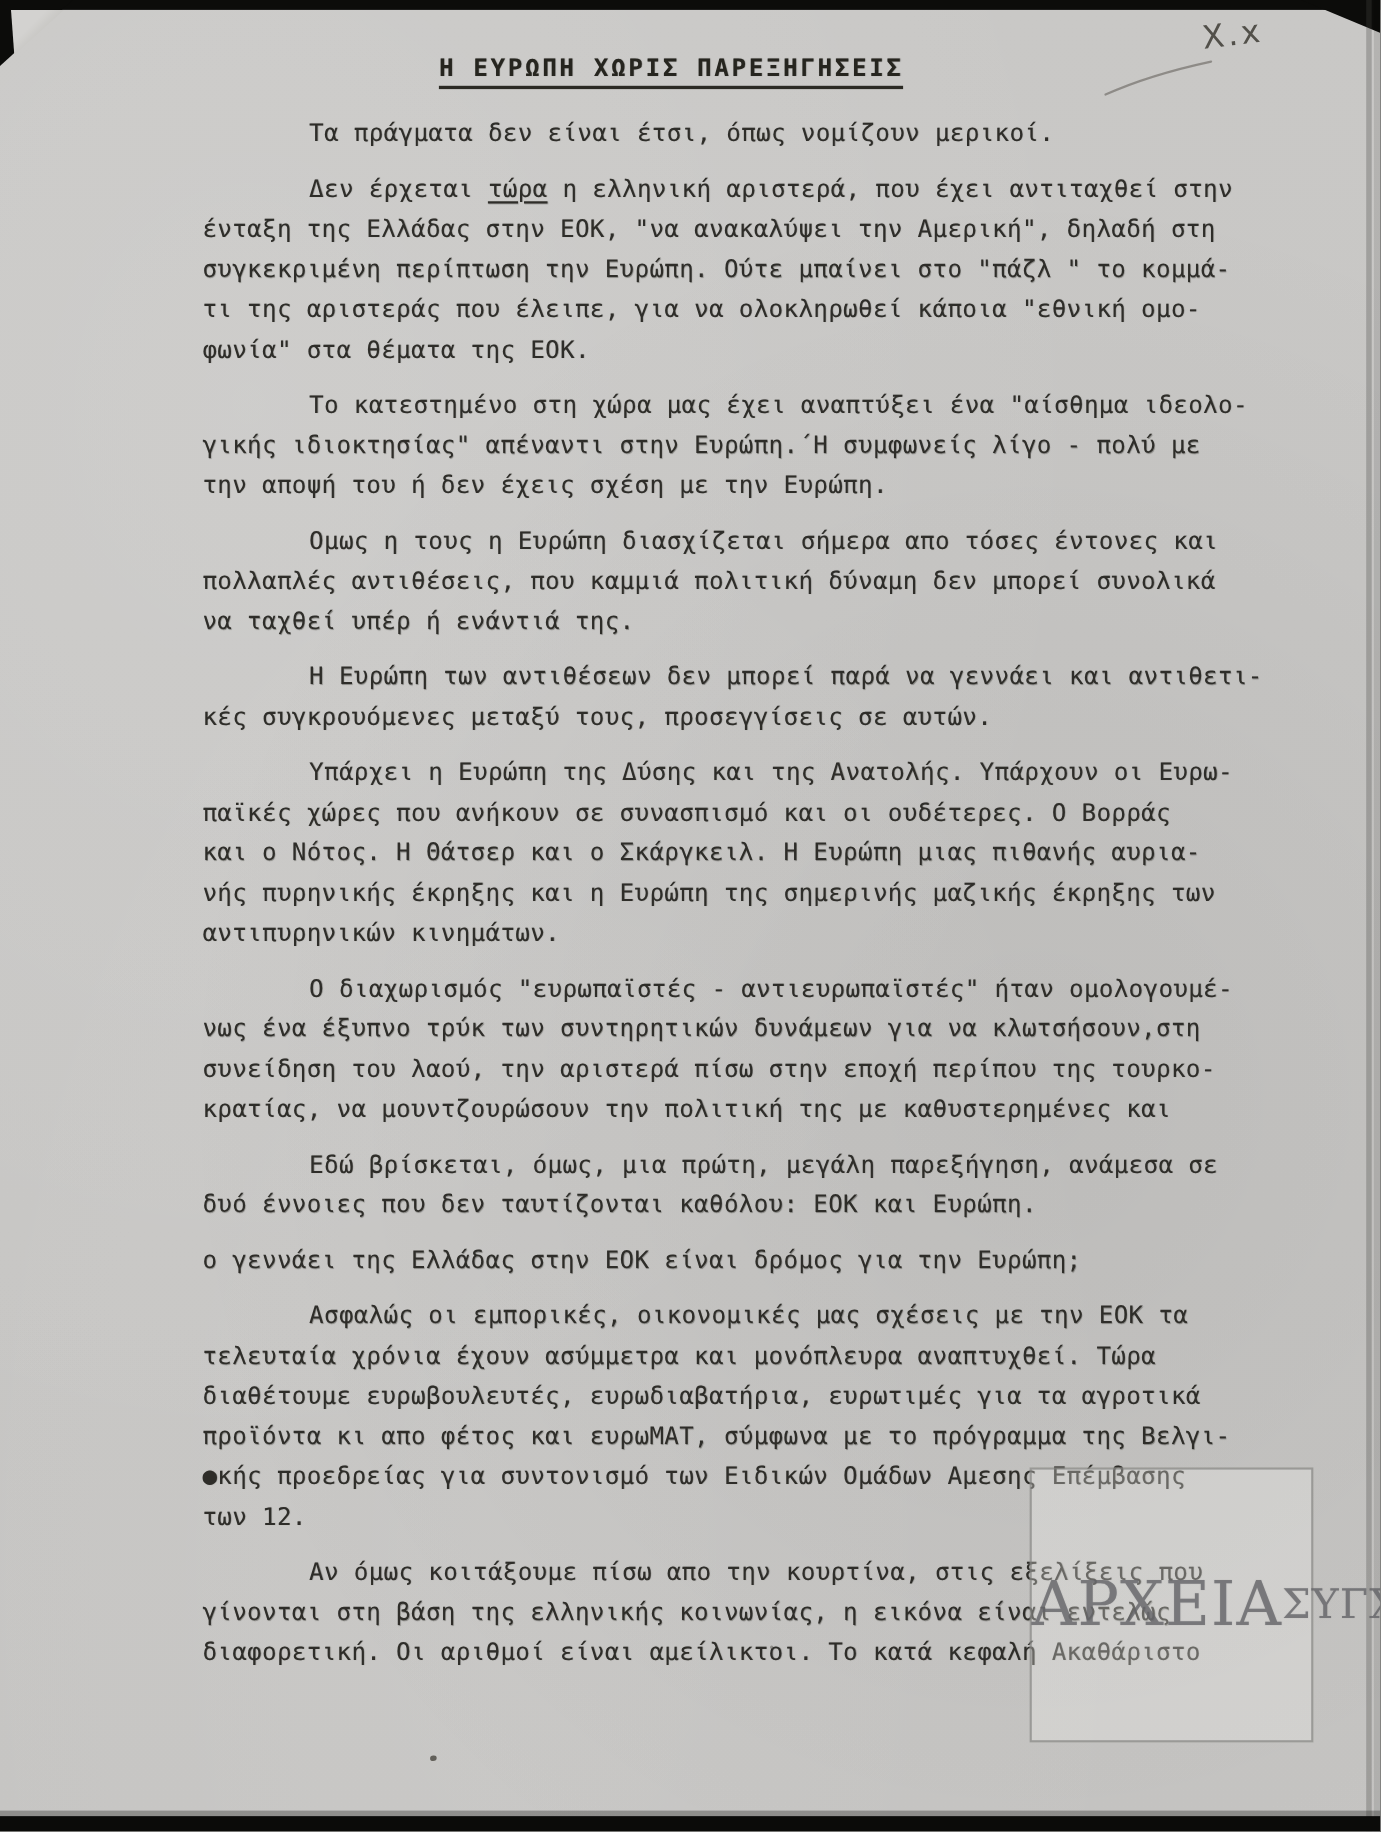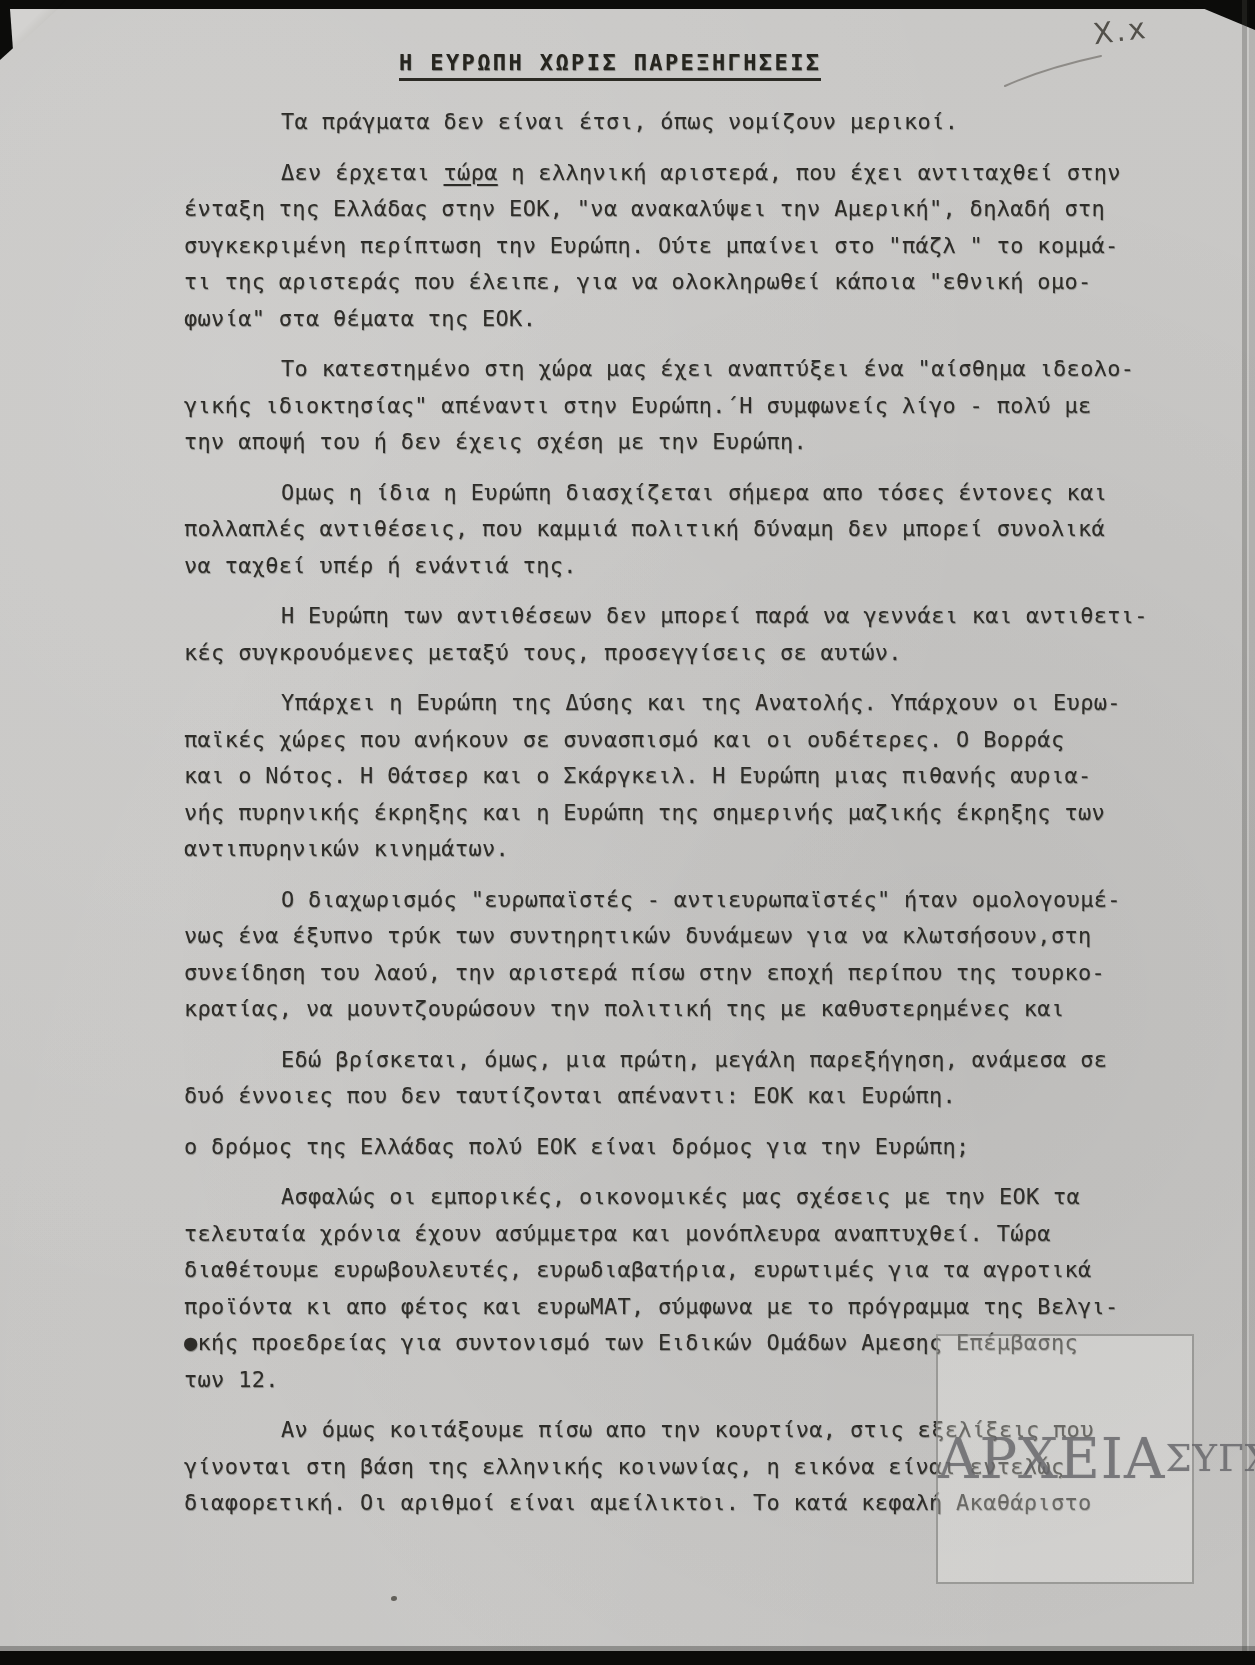--- a/index.html
+++ b/index.html
@@ -89,21 +89,21 @@
         <div class="line"><span>συγκεκριμένη περίπτωση την Ευρώπη. Ούτε μπαίνει στο "πάζλ " το κομμά-</span></div>
         <div class="line"><span>τι της αριστεράς που έλειπε, για να ολοκληρωθεί κάποια "εθνική ομο-</span></div>
         <div class="line"><span>φωνία" στα θέματα της ΕΟΚ.</span></div>
       </div>
       <div class="para">
         <div class="line indent"><span>Το κατεστημένο στη χώρα μας έχει αναπτύξει ένα "αίσθημα ιδεολο-</span></div>
         <div class="line"><span>γικής ιδιοκτησίας" απέναντι στην Ευρώπη.΄Η συμφωνείς λίγο - πολύ με</span></div>
         <div class="line"><span>την αποψή του ή δεν έχεις σχέση με την Ευρώπη.</span></div>
       </div>
       <div class="para">
-        <div class="line indent"><span>Ομως η ίδια η Ευρώπη διασχίζεται σήμερα απο τόσες έντονες και</span></div>
+        <div class="line indent"><span>Ομως η τους η Ευρώπη διασχίζεται σήμερα απο τόσες έντονες και</span></div>
         <div class="line"><span>πολλαπλές αντιθέσεις, που καμμιά πολιτική δύναμη δεν μπορεί συνολικά</span></div>
         <div class="line"><span>να ταχθεί υπέρ ή ενάντιά της.</span></div>
       </div>
       <div class="para">
         <div class="line indent"><span>Η Ευρώπη των αντιθέσεων δεν μπορεί παρά να γεννάει και αντιθετι-</span></div>
         <div class="line"><span>κές συγκρουόμενες μεταξύ τους, προσεγγίσεις σε αυτών.</span></div>
       </div>
       <div class="para">
         <div class="line indent"><span>Υπάρχει η Ευρώπη της Δύσης και της Ανατολής. Υπάρχουν οι Ευρω-</span></div>
         <div class="line"><span>παϊκές χώρες που ανήκουν σε συνασπισμό και οι ουδέτερες. Ο Βορράς</span></div>
@@ -112,24 +112,24 @@
         <div class="line"><span>αντιπυρηνικών κινημάτων.</span></div>
       </div>
       <div class="para">
         <div class="line indent"><span>Ο διαχωρισμός "ευρωπαϊστές - αντιευρωπαϊστές" ήταν ομολογουμέ-</span></div>
         <div class="line"><span>νως ένα έξυπνο τρύκ των συντηρητικών δυνάμεων για να κλωτσήσουν,στη</span></div>
         <div class="line"><span>συνείδηση του λαού, την αριστερά πίσω στην εποχή περίπου της τουρκο-</span></div>
         <div class="line"><span>κρατίας, να μουντζουρώσουν την πολιτική της με καθυστερημένες και</span></div>
       </div>
       <div class="para">
         <div class="line indent"><span>Εδώ βρίσκεται, όμως, μια πρώτη, μεγάλη παρεξήγηση, ανάμεσα σε</span></div>
-        <div class="line"><span>δυό έννοιες που δεν ταυτίζονται απέναντι: ΕΟΚ και Ευρώπη.</span></div>
+        <div class="line"><span>δυό έννοιες που δεν ταυτίζονται καθόλου: ΕΟΚ και Ευρώπη.</span></div>
       </div>
       <div class="para">
-        <div class="line"><span>ο δρόμος της Ελλάδας πολύ ΕΟΚ είναι δρόμος για την Ευρώπη;</span></div>
+        <div class="line"><span>ο γεννάει της Ελλάδας στην ΕΟΚ είναι δρόμος για την Ευρώπη;</span></div>
       </div>
       <div class="para">
         <div class="line indent"><span>Ασφαλώς οι εμπορικές, οικονομικές μας σχέσεις με την ΕΟΚ τα</span></div>
         <div class="line"><span>τελευταία χρόνια έχουν ασύμμετρα και μονόπλευρα αναπτυχθεί. Τώρα</span></div>
         <div class="line"><span>διαθέτουμε ευρωβουλευτές, ευρωδιαβατήρια, ευρωτιμές για τα αγροτικά</span></div>
         <div class="line"><span>προϊόντα κι απο φέτος και ευρωΜΑΤ, σύμφωνα με το πρόγραμμα της Βελγι-</span></div>
         <div class="line"><span>●κής προεδρείας για συντονισμό των Ειδικών Ομάδων Αμεσης Επέμβασης</span></div>
         <div class="line"><span>των 12.</span></div>
       </div>
       <div class="para">

